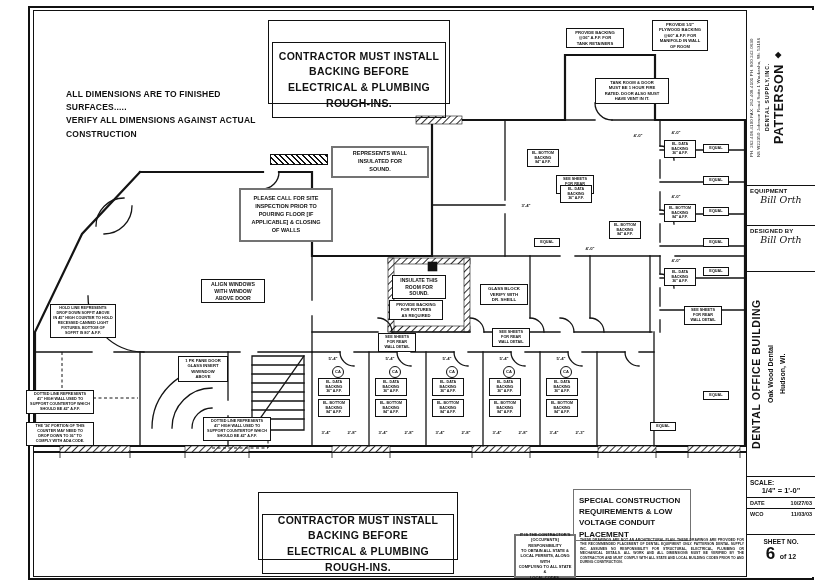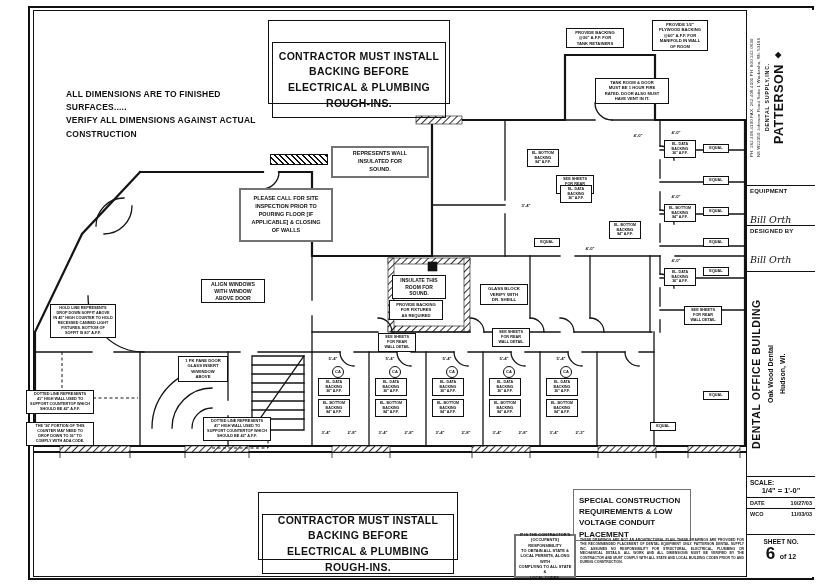--- a/index.html
+++ b/index.html
@@ -27,21 +27,21 @@
   .tb-sec{border-bottom:1.2px solid #111;position:relative;overflow:hidden;box-sizing:border-box}
   .rot{writing-mode:vertical-rl;transform:rotate(180deg);height:100%;width:100%;box-sizing:border-box;padding:4px 2px;text-align:center}
   .pt-line{font-size:4.3px;line-height:1.6;letter-spacing:.2px}
   .pt-sub{font-size:5.2px;font-weight:700;letter-spacing:.8px;line-height:1.7}
   .pt-name{font-size:12.5px;font-weight:700;letter-spacing:.5px;line-height:1.2}
   .logo-ic{font-size:8px}
   .tb-pat{height:176px}
   .tb-equip{height:40px;padding:2px 3px}
   .tb-des{height:46px;padding:2px 3px}
   .lab{font-size:6px;font-weight:700;letter-spacing:.2px}
-  .val{font-size:9.5px;font-style:italic;margin-top:20px;font-family:"DejaVu Serif",serif}
+  .val{font-size:9.5px;font-style:italic;text-align:center;margin-top:0;font-family:"DejaVu Serif",serif}
   .tb-proj{height:205px}
   .pj-name{font-size:10.5px;font-weight:700;letter-spacing:.6px;line-height:1.5}
   .pj-sub{font-size:7px;font-weight:700;line-height:1.7}
   .tb-scale{height:58px}
   .sc-lab{font-size:6.5px;font-weight:700;padding:2px 3px 0}
   .sc-val{font-size:7.5px;font-weight:700;text-align:center;padding-bottom:2px}
   .sc-row{display:flex;justify-content:space-between;border-top:1px solid #111;font-size:5.5px;font-weight:700;padding:2px 3px}
   .tb-sheet{flex:1;text-align:center;padding-top:3px;border-bottom:0}
   .sh-lab{font-size:6.5px;font-weight:700}
   .sh-num{font-size:17px;font-weight:700;line-height:1.1}

